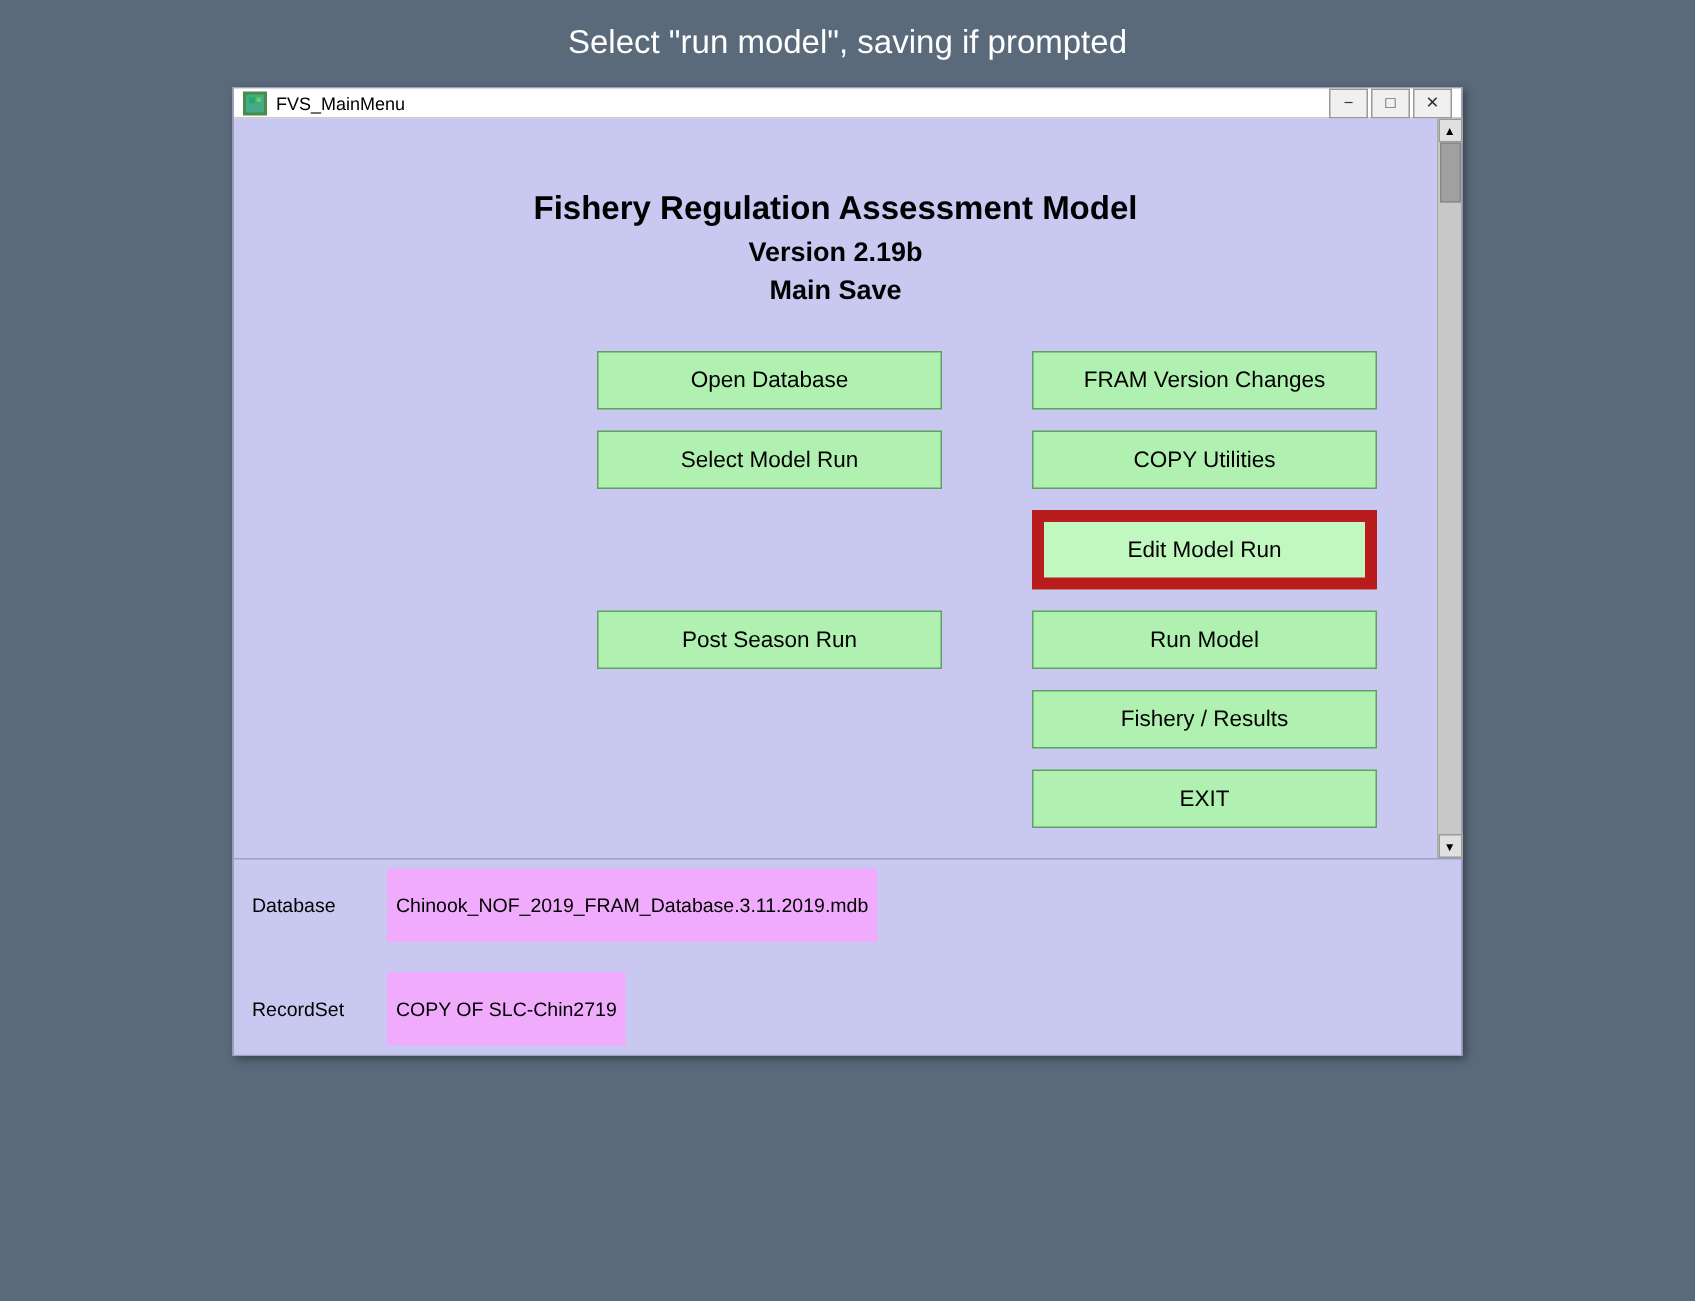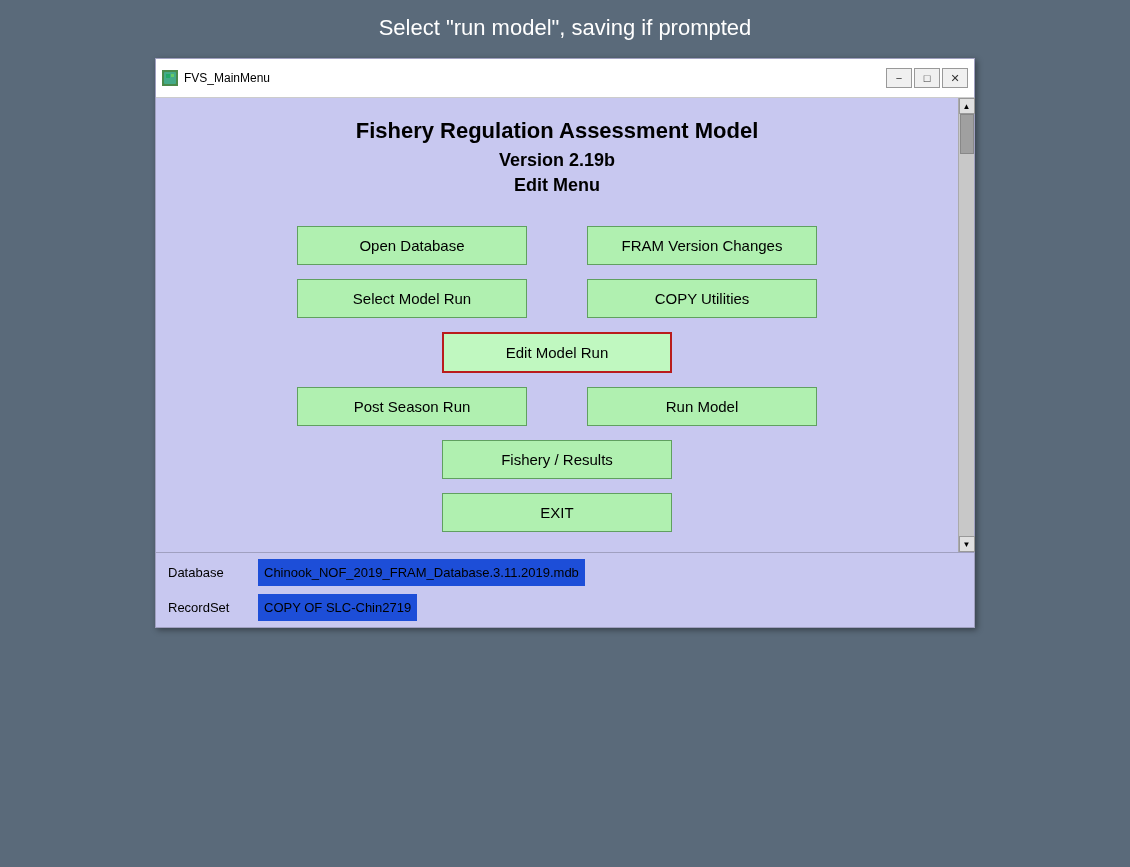--- a/index.html
+++ b/index.html
@@ -34,21 +34,21 @@
       display: flex;
       flex-direction: column;
     }
 
     .title-bar {
       background: white;
       border-bottom: 1px solid #ccc;
       display: flex;
       align-items: center;
       padding: 3px 6px;
-      height: 39px;
+      height: 20px;
       justify-content: space-between;
     }
 
     .title-bar-left {
       display: flex;
       align-items: center;
       gap: 6px;
     }
 
     .title-bar-icon {
@@ -136,20 +136,21 @@
       top: 0;
       left: 1px;
     }
 
     .app-title {
       font-size: 22px;
       font-weight: bold;
       color: #000;
       text-align: center;
       margin-bottom: 6px;
+      margin-top: 27px;
     }
 
     .app-version {
       font-size: 18px;
       font-weight: bold;
       color: #000;
       text-align: left;
       margin-bottom: 4px;
     }
 
@@ -166,67 +167,67 @@
       flex-direction: column;
       align-items: center;
       gap: 14px;
       width: 100%;
     }
 
     .button-row {
       display: flex;
       gap: 60px;
       align-items: center;
-      justify-content: center;
+      justify-content: flex-end;
       width: 100%;
     }
 
     .menu-btn {
       background: #b0f0b0;
       border: 1px solid #60a060;
       padding: 10px 0;
       font-size: 15px;
       font-weight: 500;
       color: #000;
       cursor: pointer;
       text-align: center;
       width: 230px;
     }
 
     .menu-btn.focused {
-      border: 2px solid #b91c1c;
+      border: 8px solid #b91c1c;
       background: #c0f8c0;
     }
 
     .status-bar {
       background: #c8c8f0;
       border-top: 1px solid #a0a0c0;
       padding: 6px 12px;
       display: flex;
       flex-direction: column;
-      gap: 8px;
+      gap: 20px;
     }
 
     .status-row {
       display: flex;
       align-items: center;
       gap: 10px;
       font-size: 13px;
     }
 
     .status-label {
       color: #000;
       font-weight: 500;
       min-width: 80px;
     }
 
     .status-value {
-      background: #1d4ed8;
-      color: #000;
-      padding: 6px 6px;
+      background: #f0abfc;
+      color: #000;
+      padding: 17px 6px;
       font-size: 13px;
     }
   </style>
 </head>
 <body>
 
 <div class="instruction-bar">Select "run model", saving if prompted</div>
 
 <div class="window-container">
 
@@ -245,21 +246,21 @@
       <button class="title-btn">−</button>
       <button class="title-btn">□</button>
       <button class="title-btn close-btn">✕</button>
     </div>
   </div>
 
   <div class="scrollbar-container">
     <div class="main-content">
       <div class="app-title">Fishery Regulation Assessment Model</div>
       <div class="app-version">Version 2.19b</div>
-      <div class="app-menu-label">Edit Menu</div>
+      <div class="app-menu-label">Main Save</div>
 
       <div class="buttons-grid">
 
         <div class="button-row">
           <button class="menu-btn">Open Database</button>
           <button class="menu-btn">FRAM Version Changes</button>
         </div>
 
         <div class="button-row">
           <button class="menu-btn">Select Model Run</button>

